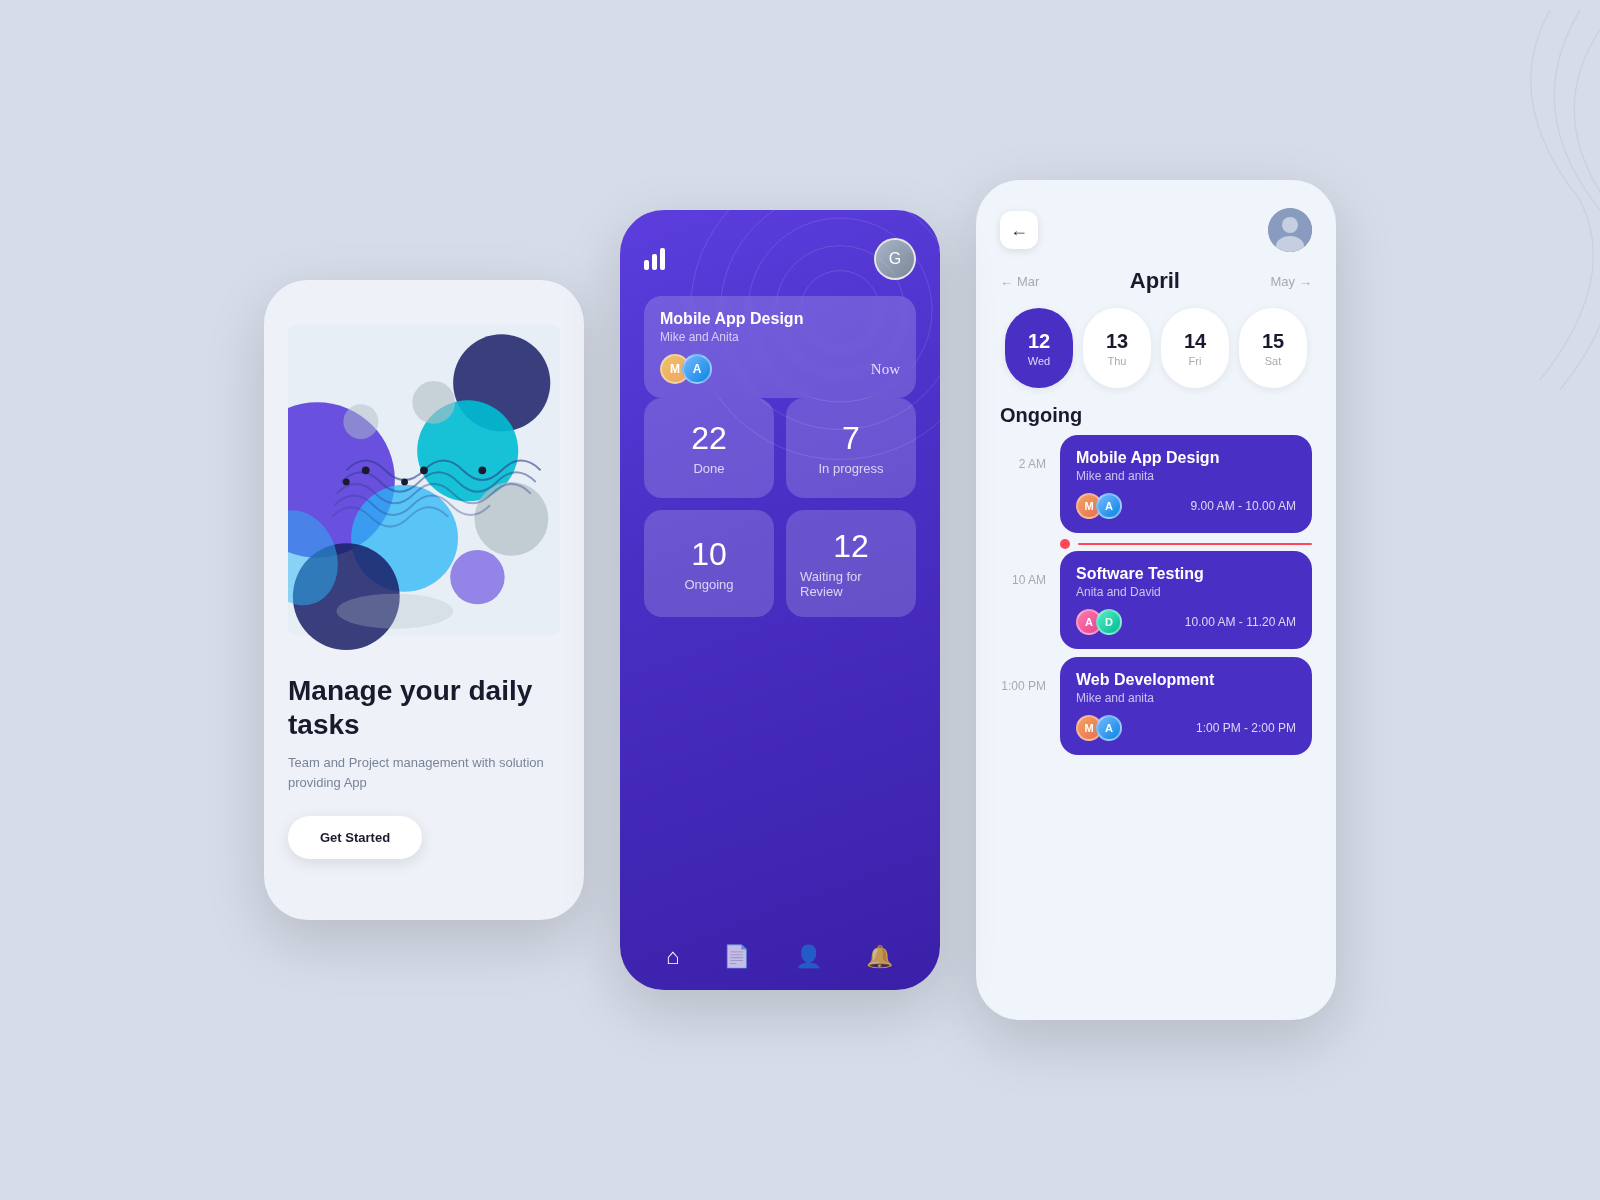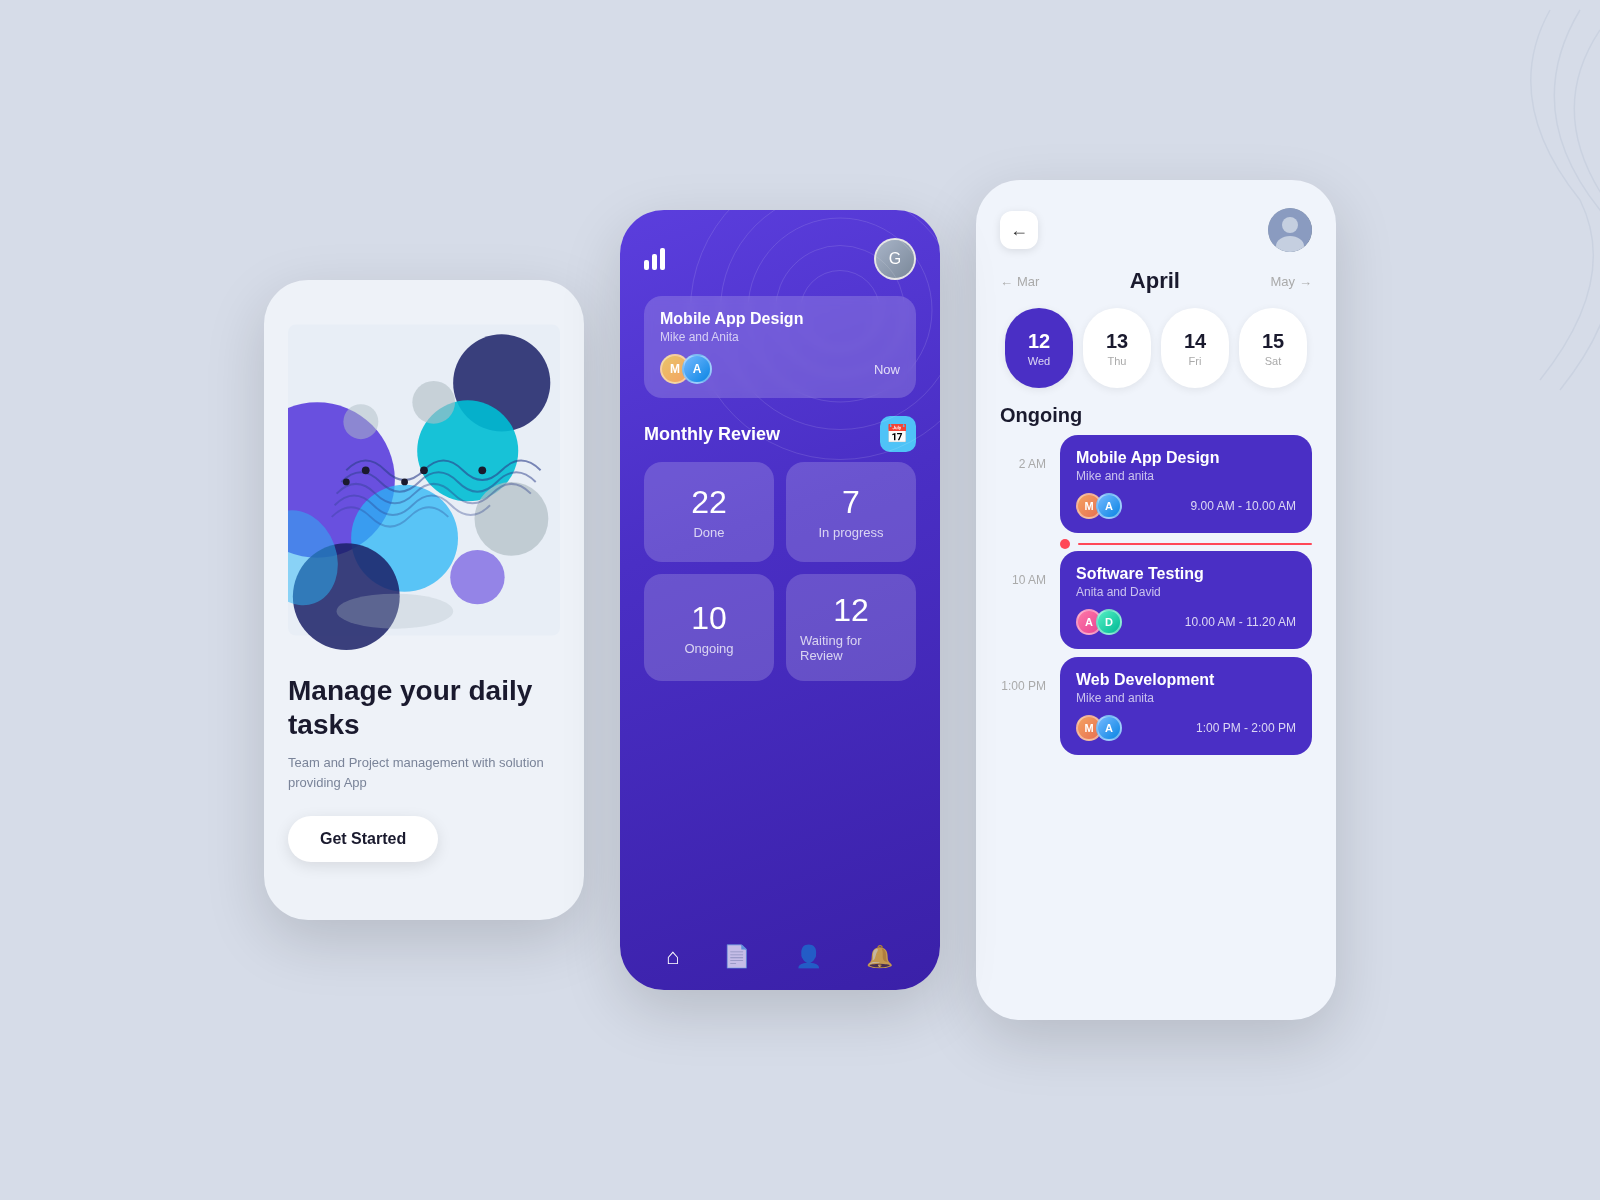--- a/index.html
+++ b/index.html
@@ -67,21 +67,21 @@
       font-size: 13px;
       color: #7a8499;
       line-height: 1.5;
       margin-bottom: 24px;
     }
     .get-started-btn {
       background: #fff;
       border: none;
       border-radius: 50px;
       padding: 14px 32px;
-      font-size: 16px;
+      font-size: 13px;
       font-weight: 700;
       color: #1a1a2e;
       cursor: pointer;
       display: inline-block;
       box-shadow: 0 4px 15px rgba(0,0,0,0.1);
     }
 
     
     .phone-2 {
       width: 320px;
@@ -183,23 +183,24 @@
       border: 2px solid rgba(255,255,255,0.4);
       margin-left: -8px;
       overflow: hidden;
       background: linear-gradient(135deg, #f4a261, #e76f51);
       display: flex; align-items: center; justify-content: center;
       font-size: 12px; color: #fff; font-weight: 600;
     }
     .avatars-row .av:first-child { margin-left: 0; background: linear-gradient(135deg, #e9c46a, #f4a261); }
     .avatars-row .av.blue { background: linear-gradient(135deg, #74b9ff, #0984e3); }
     .task-now {
-      font-size: 13px;
+      font-size: 15px;
       color: rgba(255,255,255,0.8);
       font-weight: 500;
+      font-family: Liberation Serif, serif;
     }
     
     .monthly-review-header {
       display: flex;
       align-items: center;
       justify-content: space-between;
       padding: 18px 24px 10px;
     }
     .monthly-review-title {
       font-size: 18px;
@@ -518,24 +519,20 @@
       <div class="task-card-sub">Mike and Anita</div>
       <div class="task-card-footer">
         <div class="avatars-row">
           <div class="av">M</div>
           <div class="av blue">A</div>
         </div>
         <span class="task-now">Now</span>
       </div>
     </div>
 
-    <div class="monthly-review-header">
-      <span class="monthly-review-title">Monthly Review</span>
-      <div class="calendar-icon-btn">📅</div>
-    </div>
 
     <div class="stats-grid">
       <div class="stat-card">
         <span class="stat-number">22</span>
         <span class="stat-label">Done</span>
       </div>
       <div class="stat-card">
         <span class="stat-number">7</span>
         <span class="stat-label">In progress</span>
       </div>

